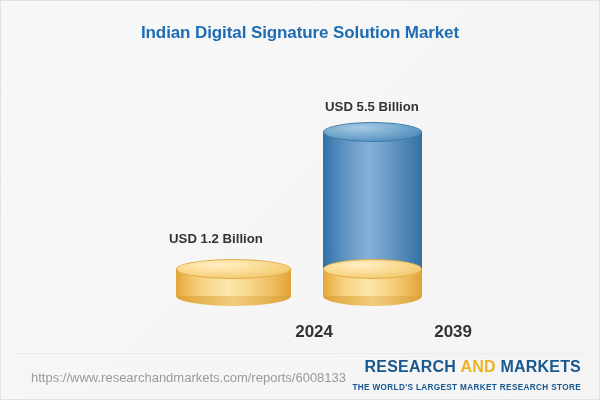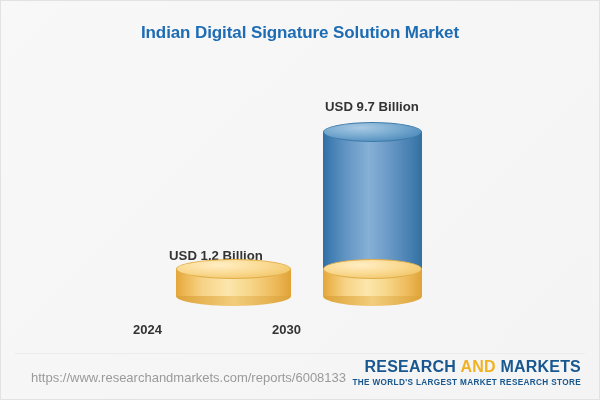--- a/index.html
+++ b/index.html
@@ -109,22 +109,22 @@
   .val-label {
     position: absolute;
     text-align: center;
     font-size: 13.2px;
     font-weight: bold;
     color: #333333;
     white-space: nowrap;
   }
   .cat-label {
     position: absolute;
-    text-align: left;
-    font-size: 13px;
+    text-align: right;
+    font-size: 17px;
     font-weight: bold;
     color: #333333;
     white-space: nowrap;
   }
 
   
   .footer-rule {
     position: absolute;
     left: 14px;
     right: 14px;
@@ -149,71 +149,71 @@
   .logo-main {
     font-size: 16px;
     font-weight: bold;
     color: #18578f;
     letter-spacing: 0.2px;
     line-height: 1.05;
     white-space: nowrap;
   }
   .logo-main .accent { color: #efb223; }
   .logo-tag {
-    margin-top: 2px;
+    margin-top: 7px;
     font-size: 8.2px;
     font-weight: bold;
     color: #18578f;
     letter-spacing: 0.35px;
     white-space: nowrap;
   }
 </style>
 </head>
 <body>
 
 <div id="shot">
 
   <div class="chart-title">Indian Digital Signature Solution Market</div>
 
 
   <div class="plot">
 
-    <div class="val-label" style="left:115px; top:150px; width:200px;margin-top:17px;">USD 1.2 Billion</div>
+    <div class="val-label" style="left:115px; top:150px; width:200px;">USD 1.2 Billion</div>
 
     <div class="cyl" style="left:175px; top:178px; width:115px; height:47px;">
 
       <div class="cap y-bottom" style="top:27px; height:20px;"></div>
 
       <div class="body y-body-real" style="top:10px; height:27px;"></div>
 
       <div class="cap y-cap" style="top:0px; height:20px;"></div>
     </div>
 
     <div class="cat-label" style="left:132px; top:241px; width:200px;">2024</div>
 
-    <div class="val-label" style="left:271px; top:18px; width:200px;">USD 9.7 Billion</div>
+    <div class="val-label" style="left:271px; top:18px; width:200px;">USD 5.5 Billion</div>
 
     <div class="cyl" style="left:322px; top:41px; width:99px; height:184px;">
 
       <div class="cap y-bottom" style="top:164px; height:20px;"></div>
       <div class="body y-body-real" style="top:174px; height:0px;"></div>
 
       <div class="body y-body-real" style="top:175px; height:0px;"></div>
       <div class="body y-body-real" style="top:177px; height:0px;"></div>
 
       <div class="body y-body-real" style="top:147px; height:27px;"></div>
 
       <div class="body b-body" style="top:10px; height:137px;"></div>
 
       <div class="cap y-cap" style="top:137px; height:20px;"></div>
 
       <div class="cap b-cap" style="top:0px; height:20px;"></div>
     </div>
 
-    <div class="cat-label" style="left:271px; top:241px; width:200px;">2030</div>
+    <div class="cat-label" style="left:271px; top:241px; width:200px;">2039</div>
 
   </div>
 
   <div class="footer-rule"></div>
 
   <div class="footer-url">https://www.researchandmarkets.com/reports/6008133</div>
 
   <div class="logo">
     <div class="logo-main"><span>RESEARCH</span><span class="accent">&nbsp;<span>AND</span>&nbsp;</span><span>MARKETS</span></div>
     <div class="logo-tag">THE WORLD'S LARGEST MARKET RESEARCH STORE</div>

